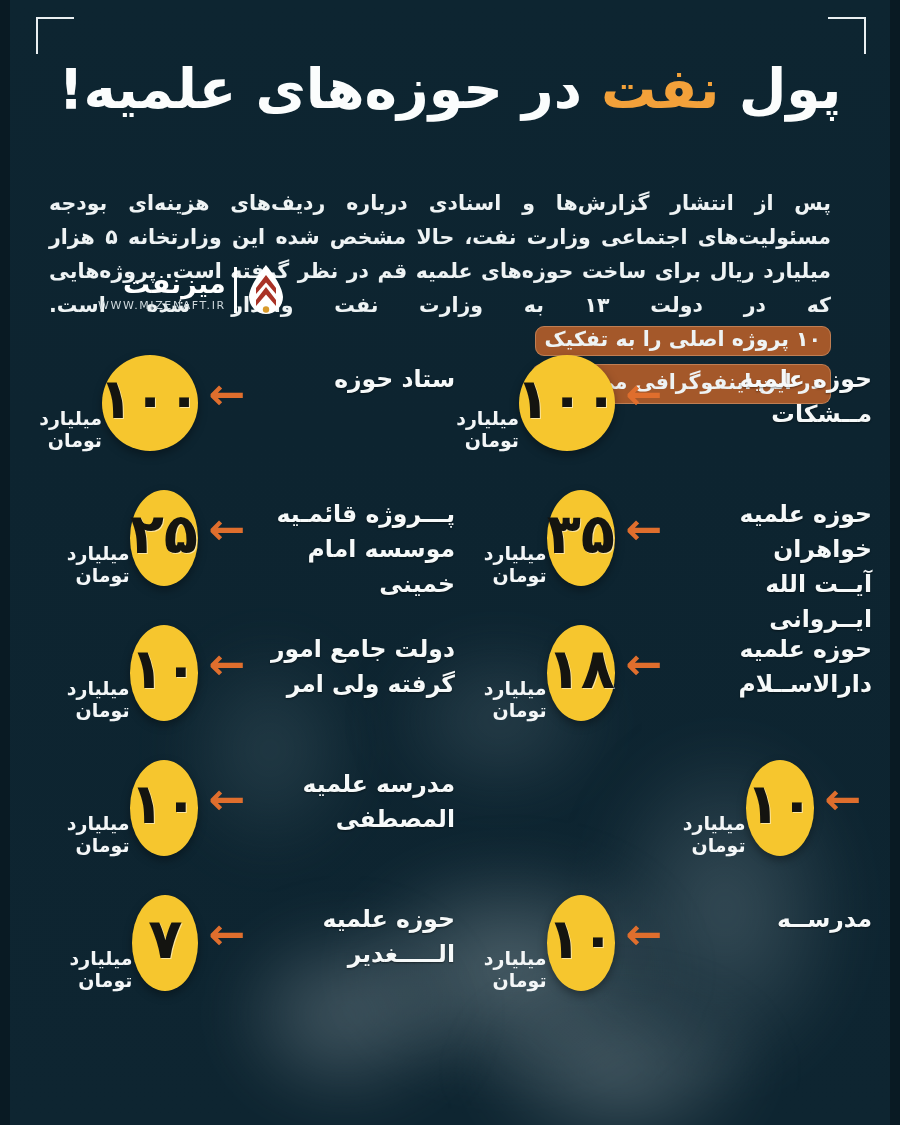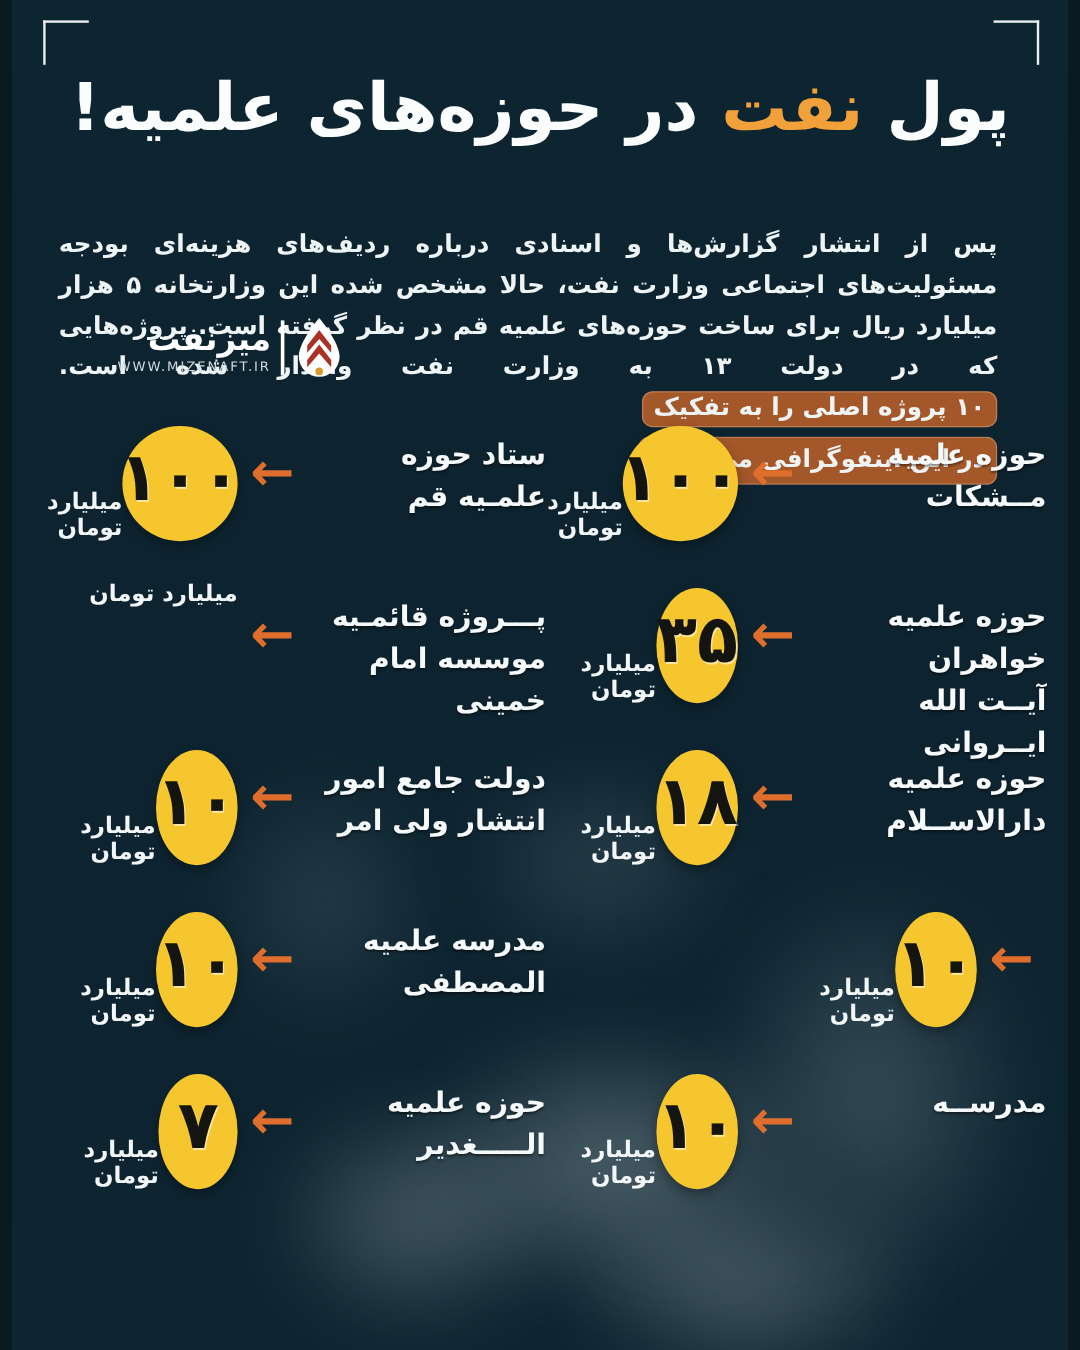--- a/index.html
+++ b/index.html
@@ -132,21 +132,20 @@
         <div class="circle">
             <span>۱۰۰</span>
           </div>
         <div class="unit">میلیارد تومان</div>
       </div>
     </div>
 
     <div class="item">
       <div class="label">
         <div>ستاد حوزه</div>
-        <div>علمـیه قم</div>
       </div>
       <div class="arrow">←</div>
       <div class="circle-col">
         <div class="circle">
             <span>۱۰۰</span>
           </div>
         <div class="unit">میلیارد تومان</div>
       </div>
     </div>
 
@@ -164,20 +163,23 @@
       </div>
     </div>
 
     <div class="item">
       <div class="label">
         <div>پـــروژه قائمـیه</div>
         <div>موسسه امام خمینی</div>
       </div>
       <div class="arrow">←</div>
       <div class="circle-col">
+        <div class="circle">
+            <span>۲۵</span>
+          </div>
         <div class="unit">میلیارد تومان</div>
       </div>
     </div>
 
     <div class="item">
       <div class="label">
         <div>حوزه علمیه</div>
         <div>دارالاســلام</div>
       </div>
       <div class="arrow">←</div>
@@ -185,21 +187,21 @@
         <div class="circle">
             <span>۱۸</span>
           </div>
         <div class="unit">میلیارد تومان</div>
       </div>
     </div>
 
     <div class="item">
       <div class="label">
         <div>دولت جامع امور</div>
-        <div>انتشار ولی امر</div>
+        <div>گرفته ولی امر</div>
       </div>
       <div class="arrow">←</div>
       <div class="circle-col">
         <div class="circle">
             <span>۱۰</span>
           </div>
         <div class="unit">میلیارد تومان</div>
       </div>
     </div>
 

